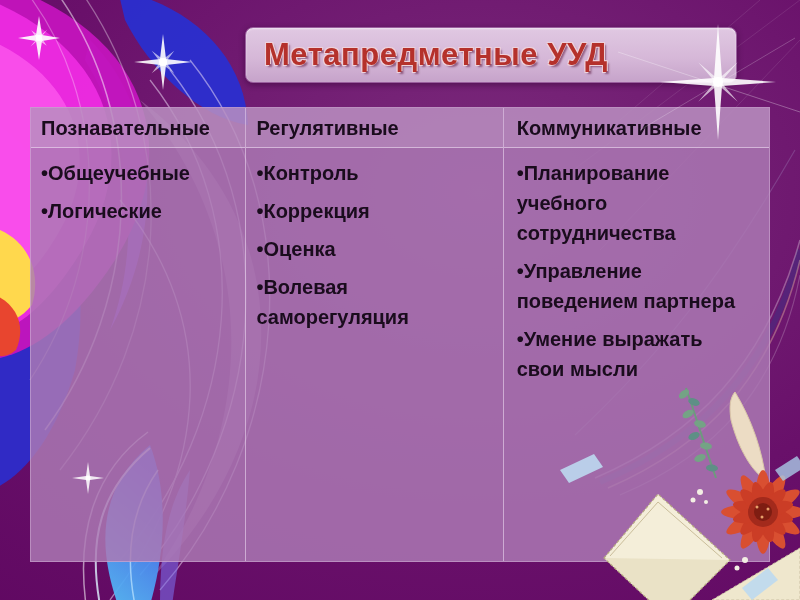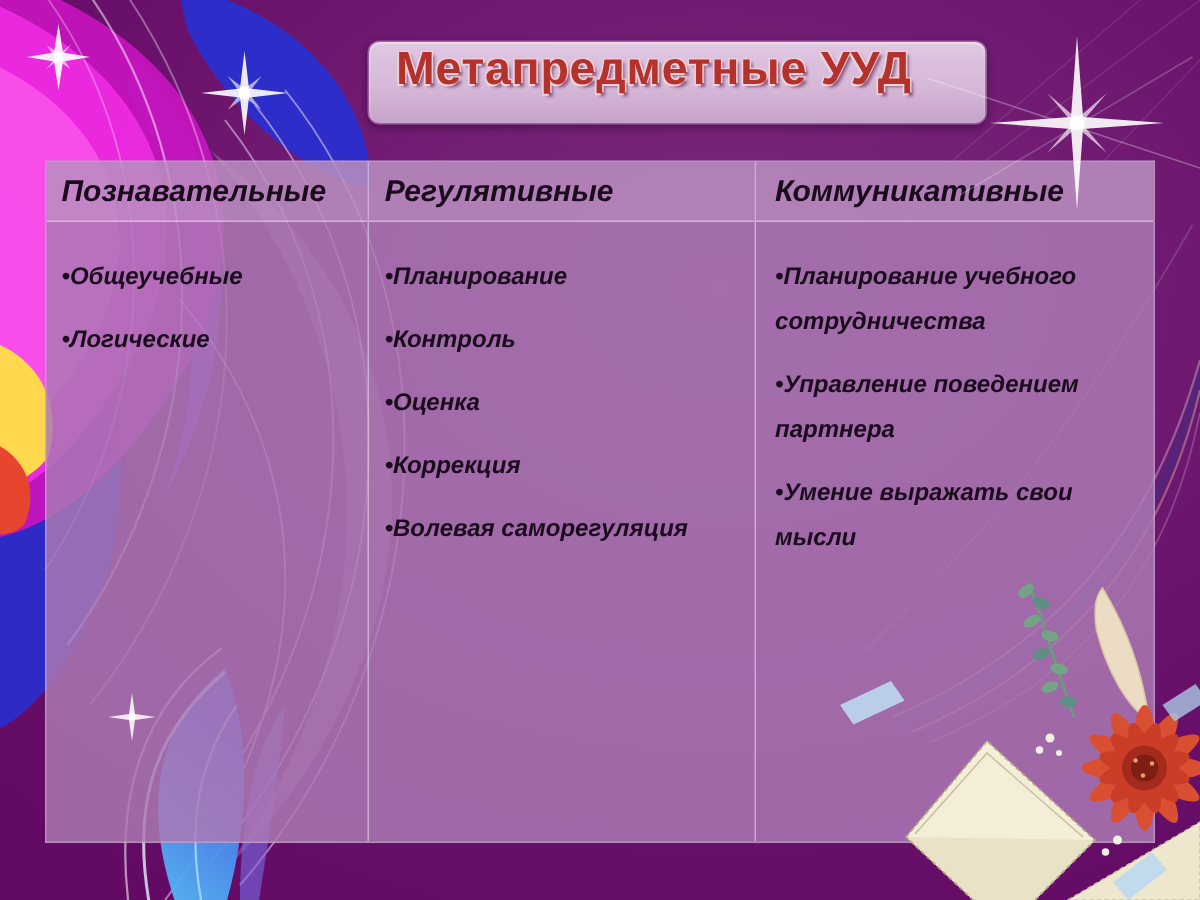--- a/index.html
+++ b/index.html
@@ -5,53 +5,53 @@
   html,body{margin:0;padding:0;background:#2a082a;}
   .slide{
     position:relative;width:800px;height:600px;overflow:hidden;
     font-family:"Liberation Sans",sans-serif;
     background:radial-gradient(900px 650px at 60% 32%, #7b2b7c 0%, #69106a 52%, var(--background,#5c055e) 100%);
   }
   .decor{position:absolute;left:0;top:0;width:800px;height:600px;pointer-events:none;}
   .bg{z-index:0}
   .fg{z-index:3}
   .banner{
-    position:absolute;left:245px;top:27px;width:413px;height:56px;z-index:2;
+    position:absolute;left:245px;top:27px;width:492px;height:56px;z-index:2;
     background:linear-gradient(180deg,#e0c8e2 0%,var(--banner-bg,#d6b8d8) 55%,#c6a3ca 100%);
     border-radius:8px;border:1px solid #9a5f9e;box-sizing:border-box;
     box-shadow:inset 0 1px 2px rgba(255,255,255,.55), 0 2px 6px rgba(40,0,40,.45);
-    display:flex;padding-left:18px;
+    display:flex;align-items:center;padding-left:18px;
   }
   .banner .title{
     font-size:31px;font-weight:bold;letter-spacing:.5px;
     color:var(--title-text,#b5312b);
     text-shadow:-1px -1px 0 #eed2db, 1px -1px 0 #eed2db, -1px 1px 0 #eed2db, 2px 2px 2px rgba(80,5,45,.5);
   }
   .uud-table{
     position:absolute;left:30px;top:107px;width:740px;height:455px;z-index:1;
     display:flex;box-sizing:border-box;overflow:hidden;
     background:rgba(172,122,180,.84);
     border:1px solid rgba(255,240,255,.28);
   }
-  .col{box-sizing:border-box;overflow:hidden;display:flex;flex-direction:column;font-style:italic;}
+  .col{box-sizing:border-box;overflow:hidden;display:flex;flex-direction:column;}
   .col + .col{border-left:1px solid rgba(242,226,246,.55);}
   .col-c1{width:215px}.col-c2{width:258px}.col-c3{width:267px}
   .col-header{
     height:40px;box-sizing:border-box;flex:none;
     background:rgba(255,255,255,.14);
     border-bottom:1px solid rgba(242,226,246,.55);
     font-size:20px;font-weight:bold;color:var(--cell-text,#1a0c1d);
     padding:9px 6px 0 10px;
   }
   .col-c3 .col-header{padding-left:13px;}
   .col-body{flex:1;padding:10px 6px 0 10px;overflow:hidden;}
   .col-c3 .col-body{padding-left:13px;padding-right:30px;}
   .cell-item{
-    font-size:16px;font-weight:bold;line-height:30px;
-    color:var(--cell-text,#1a0c1d);margin-bottom:8px;margin-top:12px;
+    font-size:20px;font-weight:bold;line-height:30px;
+    color:var(--cell-text,#1a0c1d);margin-bottom:8px;
   }
 </style>
 </head>
 <body>
 
 <div class="slide">
 
   <svg class="decor bg" viewBox="0 0 800 600">
     <defs>
       <linearGradient id="gBlueL" x1="0" y1="1" x2="0.3" y2="0">
@@ -116,24 +116,23 @@
     <div class="col col-c1">
       <div class="col-header">Познавательные</div>
       <div class="col-body">
           <div class="cell-item">•Общеучебные</div>
           <div class="cell-item">•Логические</div>
         </div>
     </div>
     <div class="col col-c2">
       <div class="col-header">Регулятивные</div>
       <div class="col-body">
-          <div class="cell-item">•Планирование</div>
           <div class="cell-item">•Контроль</div>
+          <div class="cell-item">•Коррекция</div>
           <div class="cell-item">•Оценка</div>
-          <div class="cell-item">•Коррекция</div>
           <div class="cell-item">•Волевая саморегуляция</div>
         </div>
     </div>
     <div class="col col-c3">
       <div class="col-header">Коммуникативные</div>
       <div class="col-body">
           <div class="cell-item">•Планирование учебного сотрудничества</div>
           <div class="cell-item">•Управление поведением партнера</div>
           <div class="cell-item">•Умение выражать свои мысли</div>
         </div>

